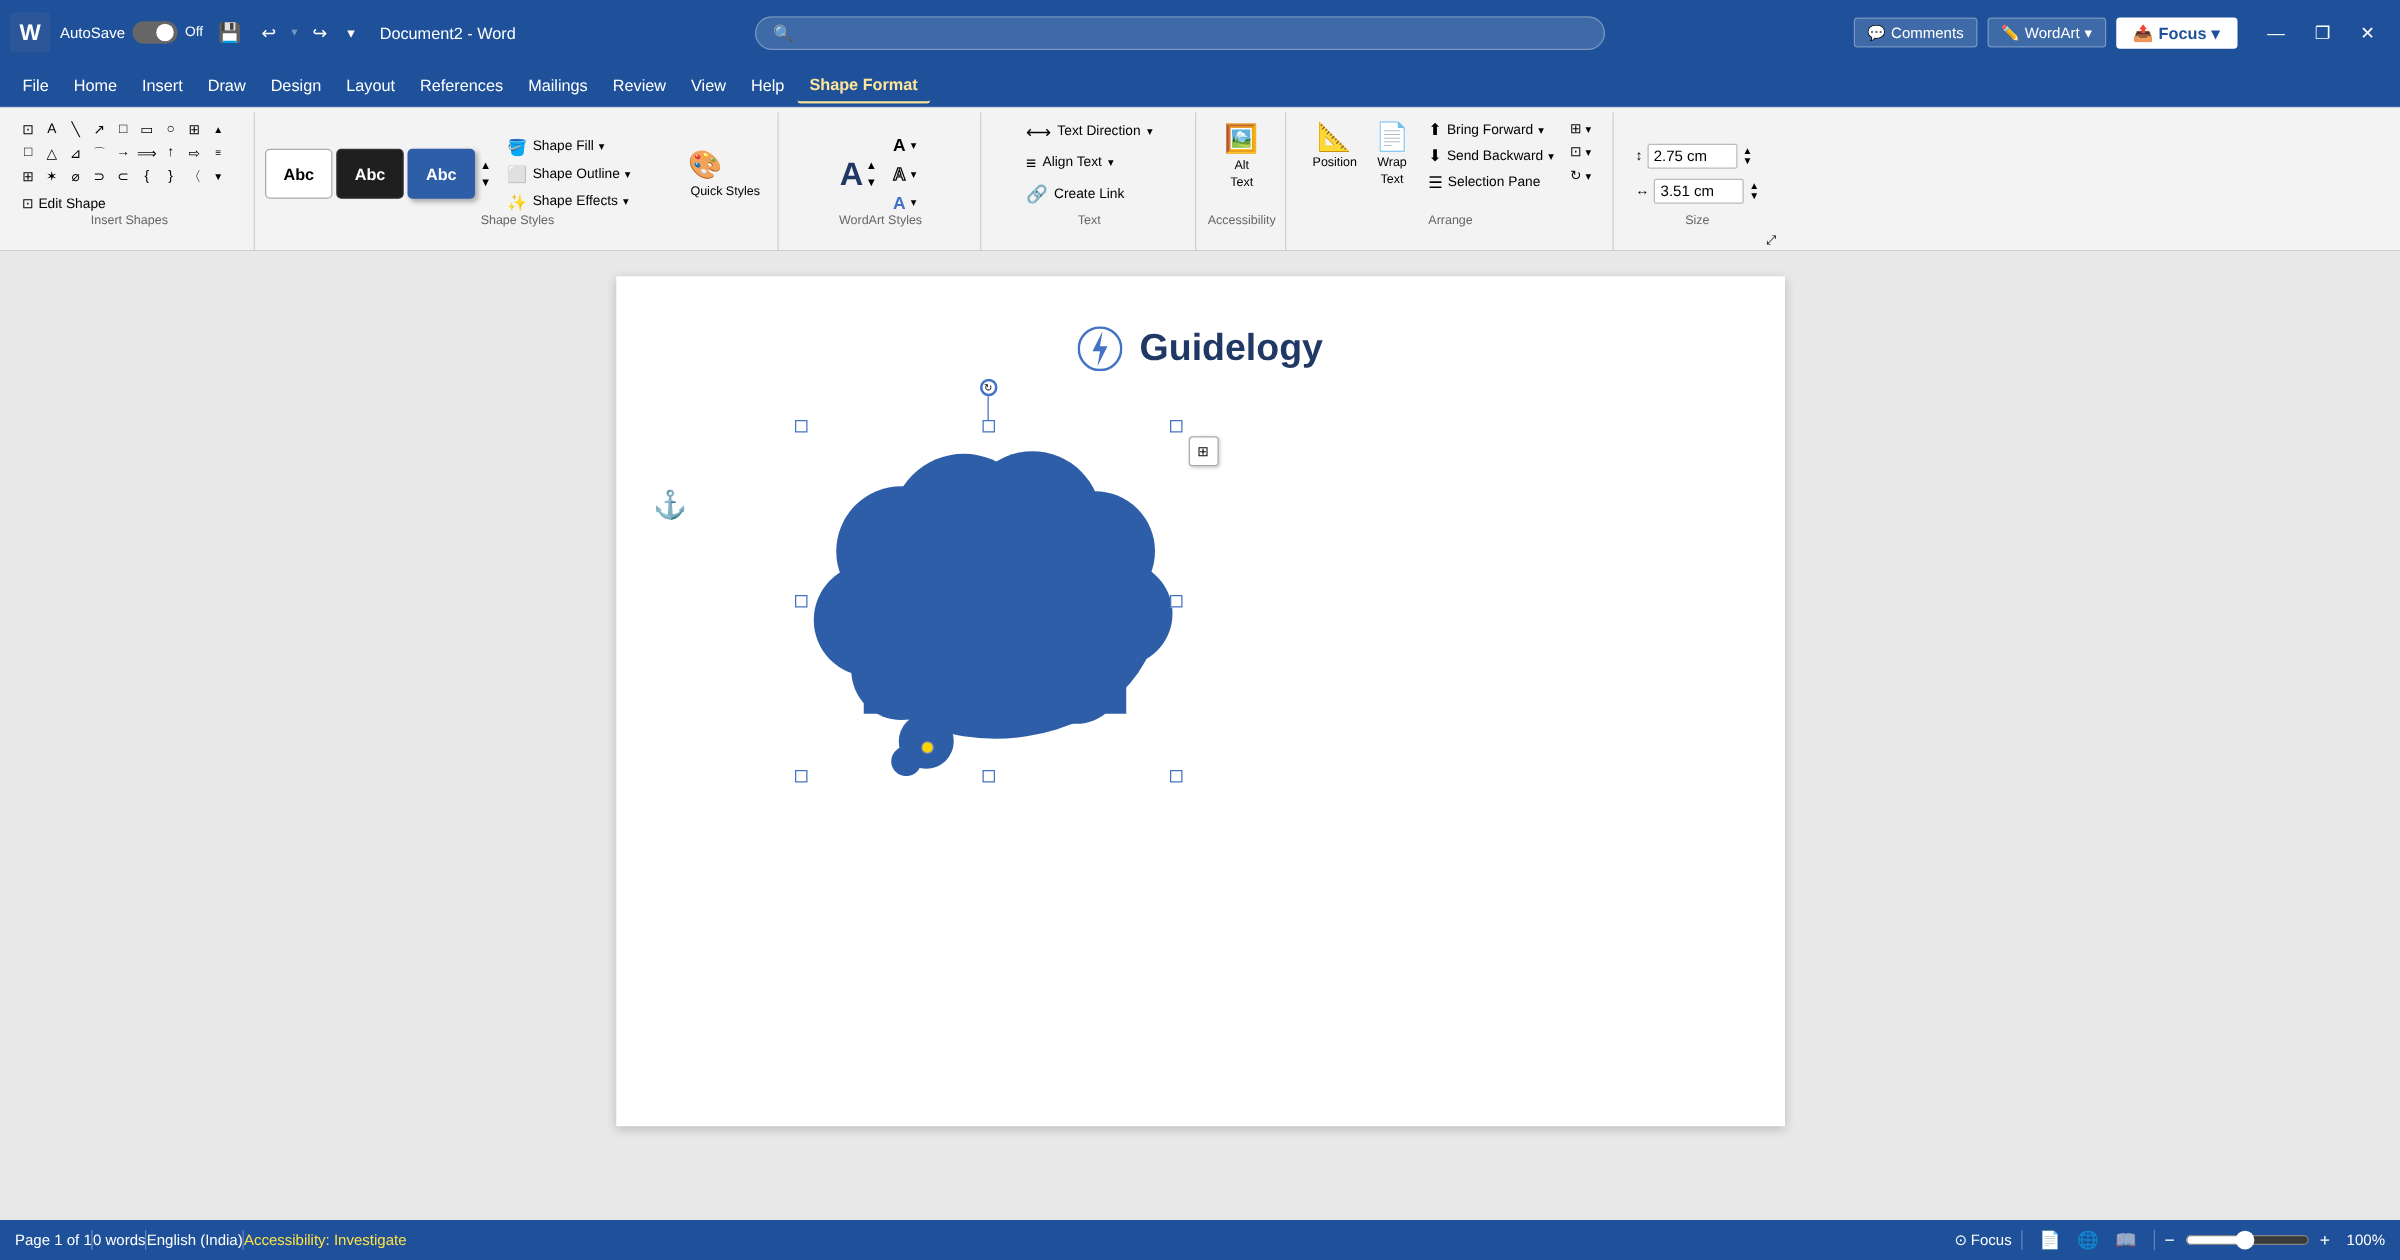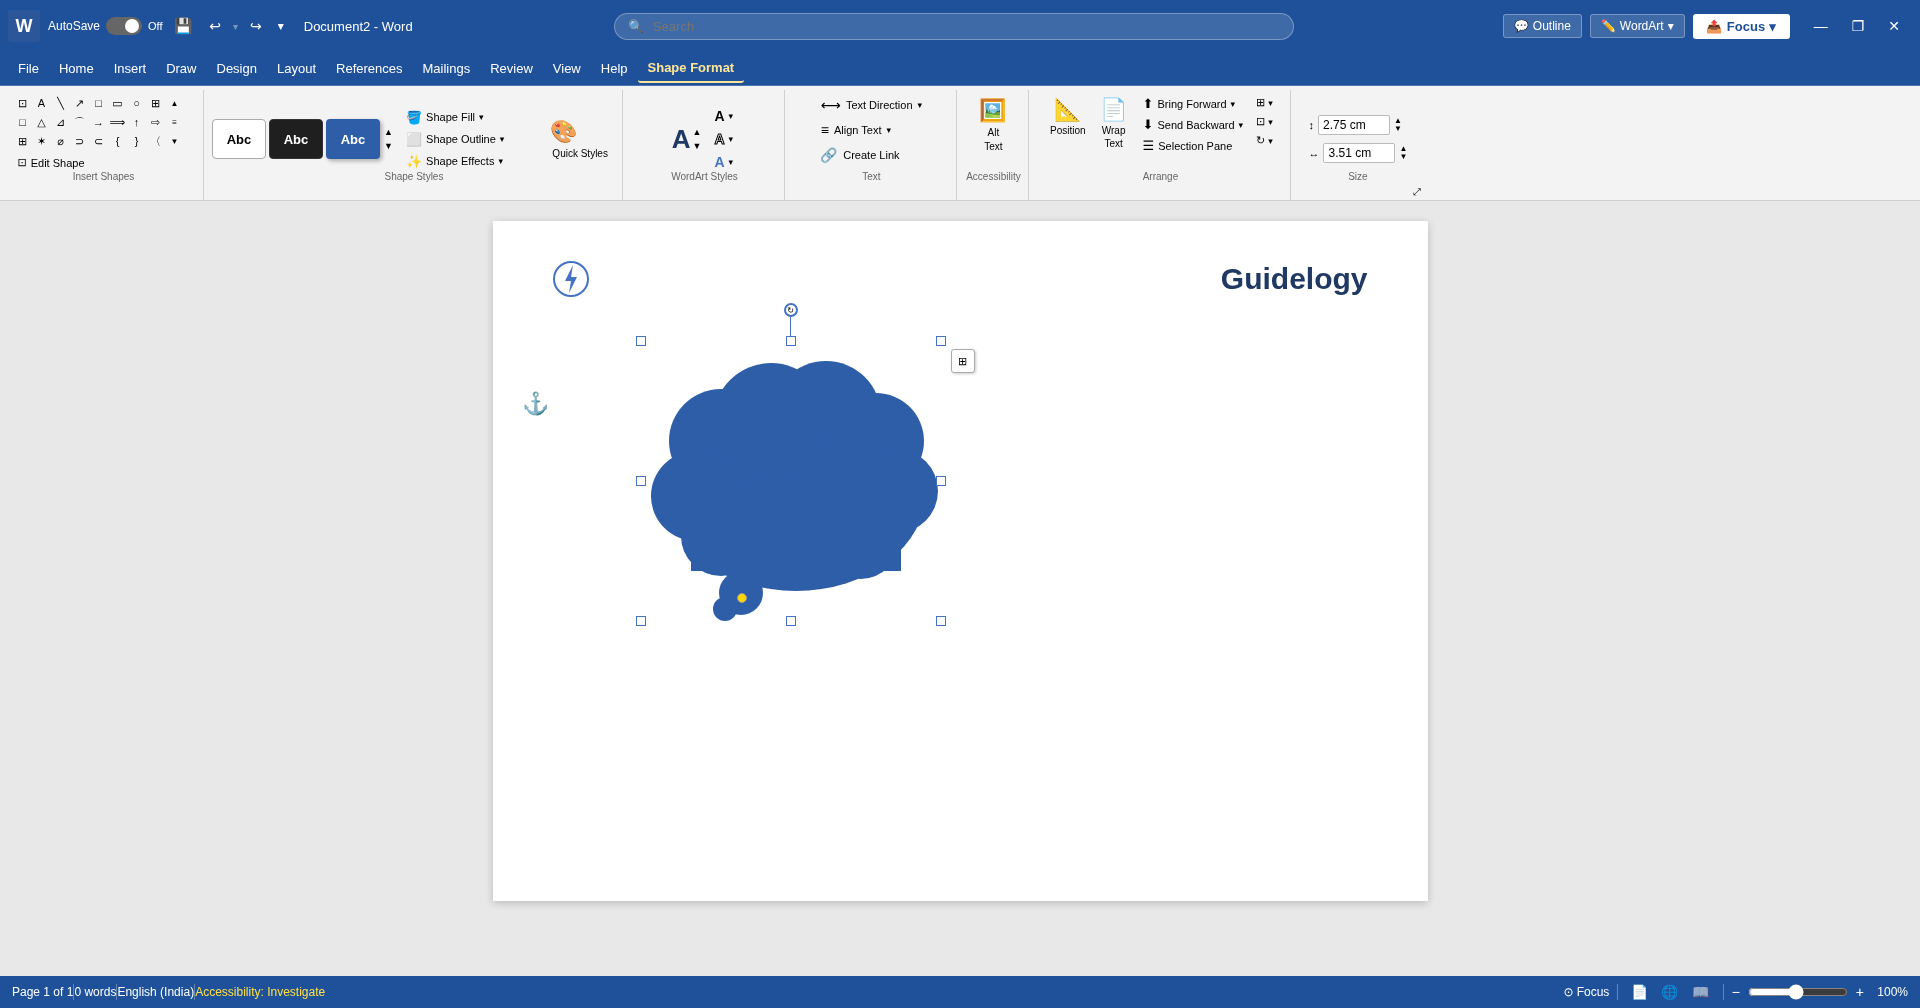--- a/index.html
+++ b/index.html
@@ -99,27 +99,26 @@
   <span style="color:rgba(255,255,255,0.4);font-size:10px;">▾</span>
   <button style="background:transparent;border:none;color:white;font-size:14px;cursor:pointer;padding:2px 4px;">↪</button>
   <button style="background:transparent;border:none;color:white;font-size:12px;cursor:pointer;padding:2px 4px;">▾</button>
 
   <span style="color:white;font-size:13px;margin-left:8px;">
     <span>Document2</span> - <span>Word</span>
   </span>
 
   <div style="flex:1;max-width:680px;margin:0 auto;background:rgba(255,255,255,0.15);border:1px solid rgba(255,255,255,0.3);border-radius:20px;display:flex;align-items:center;padding:5px 14px;gap:8px;">
     <span style="color:rgba(255,255,255,0.8);font-size:13px;">🔍</span>
-    <input type="text" style="background: transparent; border: none; outline: none; color: white; font-size: 13px; flex: 1 1 0%; width: 100%;" placeholder="Search">
   </div>
 
   <div style="display:flex;align-items:center;gap:8px;margin-left:8px;">
     <button style="background:rgba(255,255,255,0.15);border:1px solid rgba(255,255,255,0.3);color:white;padding:4px 10px;border-radius:3px;font-size:12px;cursor:pointer;display:flex;align-items:center;gap:4px;">
       <span>💬</span>
-      <span>Outline</span>
+      <span>Comments</span>
     </button>
     <button style="background:rgba(255,255,255,0.15);border:1px solid rgba(255,255,255,0.3);color:white;padding:4px 10px;border-radius:3px;font-size:12px;cursor:pointer;display:flex;align-items:center;gap:4px;">
       <span>✏️</span>
       <span>WordArt</span>
       <span>▾</span>
     </button>
     <button style="background:white;color:#1e5199;border:none;padding:5px 14px;border-radius:3px;font-size:13px;font-weight:600;cursor:pointer;display:flex;align-items:center;gap:4px;">
       <span>📤</span>
       <span>Focus</span>
       <span>▾</span>
@@ -365,21 +364,21 @@
     </div>
     <div class="ribbon-group-label">Size</div>
     <button style="position:absolute;bottom:2px;right:2px;background:none;border:none;cursor:pointer;font-size:10px;">⤢</button>
   </div>
 
 </div>
 
 <div id="doc-area">
   <div id="doc-page">
 
-    <div style="display:flex;justify-content:space-between;align-items:center;gap:14px;margin-bottom:20px;">
+    <div style="display:flex;justify-content:center;align-items:center;gap:14px;margin-bottom:20px;">
 
       <svg width="36" height="36" viewBox="0 0 36 36">
         <circle cx="18" cy="18" r="17" fill="none" stroke="#4472c4" stroke-width="2"></circle>
         <path d="M20 4 L12 20 L18 20 L16 32 L24 16 L18 16 Z" fill="#4472c4"></path>
       </svg>
       <span style="font-size:30px;font-weight:bold;color:#1f3864;font-family:'Segoe UI',Arial,sans-serif;">Guidelogy</span>
     </div>
 
     <div style="position:absolute;left:30px;top:170px;color:#4472c4;font-size:22px;">⚓</div>
 

